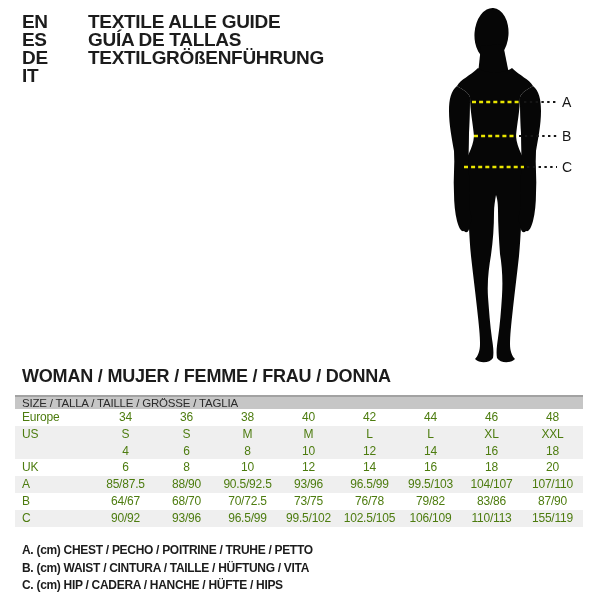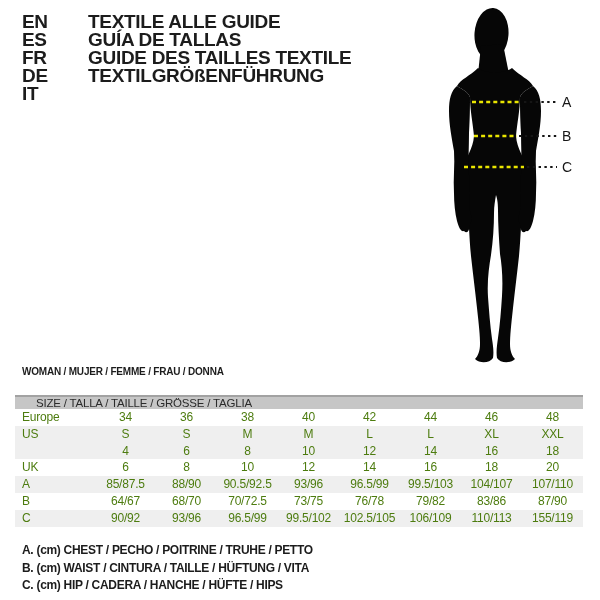--- a/index.html
+++ b/index.html
@@ -45,40 +45,40 @@
     font-family: "Liberation Sans", sans-serif;
     font-size: 14px;
     fill: #161616;
   }
 
   
   #section-title {
     position: absolute;
     left: 22px;
     top: 366px;
-    font-size: 10px;
+    font-size: 18px;
     font-weight: bold;
     letter-spacing: -0.2px;
   }
 
   
   #size-table {
     position: absolute;
     left: 15px;
     top: 395px;
     width: 568px;
   }
   #table-header {
     height: 14px;
     line-height: 13px;
     background: #c6c6c6;
     border-top: 2px solid #a2a2a2;
     font-size: 11.5px;
     color: #2b2b2b;
-    padding-left: 21px;
+    padding-left: 7px;
     letter-spacing: -0.2px;
   }
   .t-row {
     display: flex;
     height: 16.8px;
     line-height: 16.8px;
     font-size: 12px;
     color: #4d7c0f;
     letter-spacing: -0.2px;
   }
@@ -114,24 +114,20 @@
 <div id="page">
 
   <div id="lang-block">
       <div class="lang-row">
         <span class="lang-code">EN</span>
         <span class="lang-label">TEXTILE ALLE GUIDE</span>
       </div>
       <div class="lang-row">
         <span class="lang-code">ES</span>
         <span class="lang-label">GUÍA DE TALLAS</span>
-      </div>
-      <div class="lang-row">
-        <span class="lang-code">FR</span>
-        <span class="lang-label">GUIDE DES TAILLES TEXTILE</span>
       </div>
       <div class="lang-row">
         <span class="lang-code">DE</span>
         <span class="lang-label">TEXTILGRÖßENFÜHRUNG</span>
       </div>
       <div class="lang-row">
         <span class="lang-code">IT</span>
       </div>
     </div>
 

